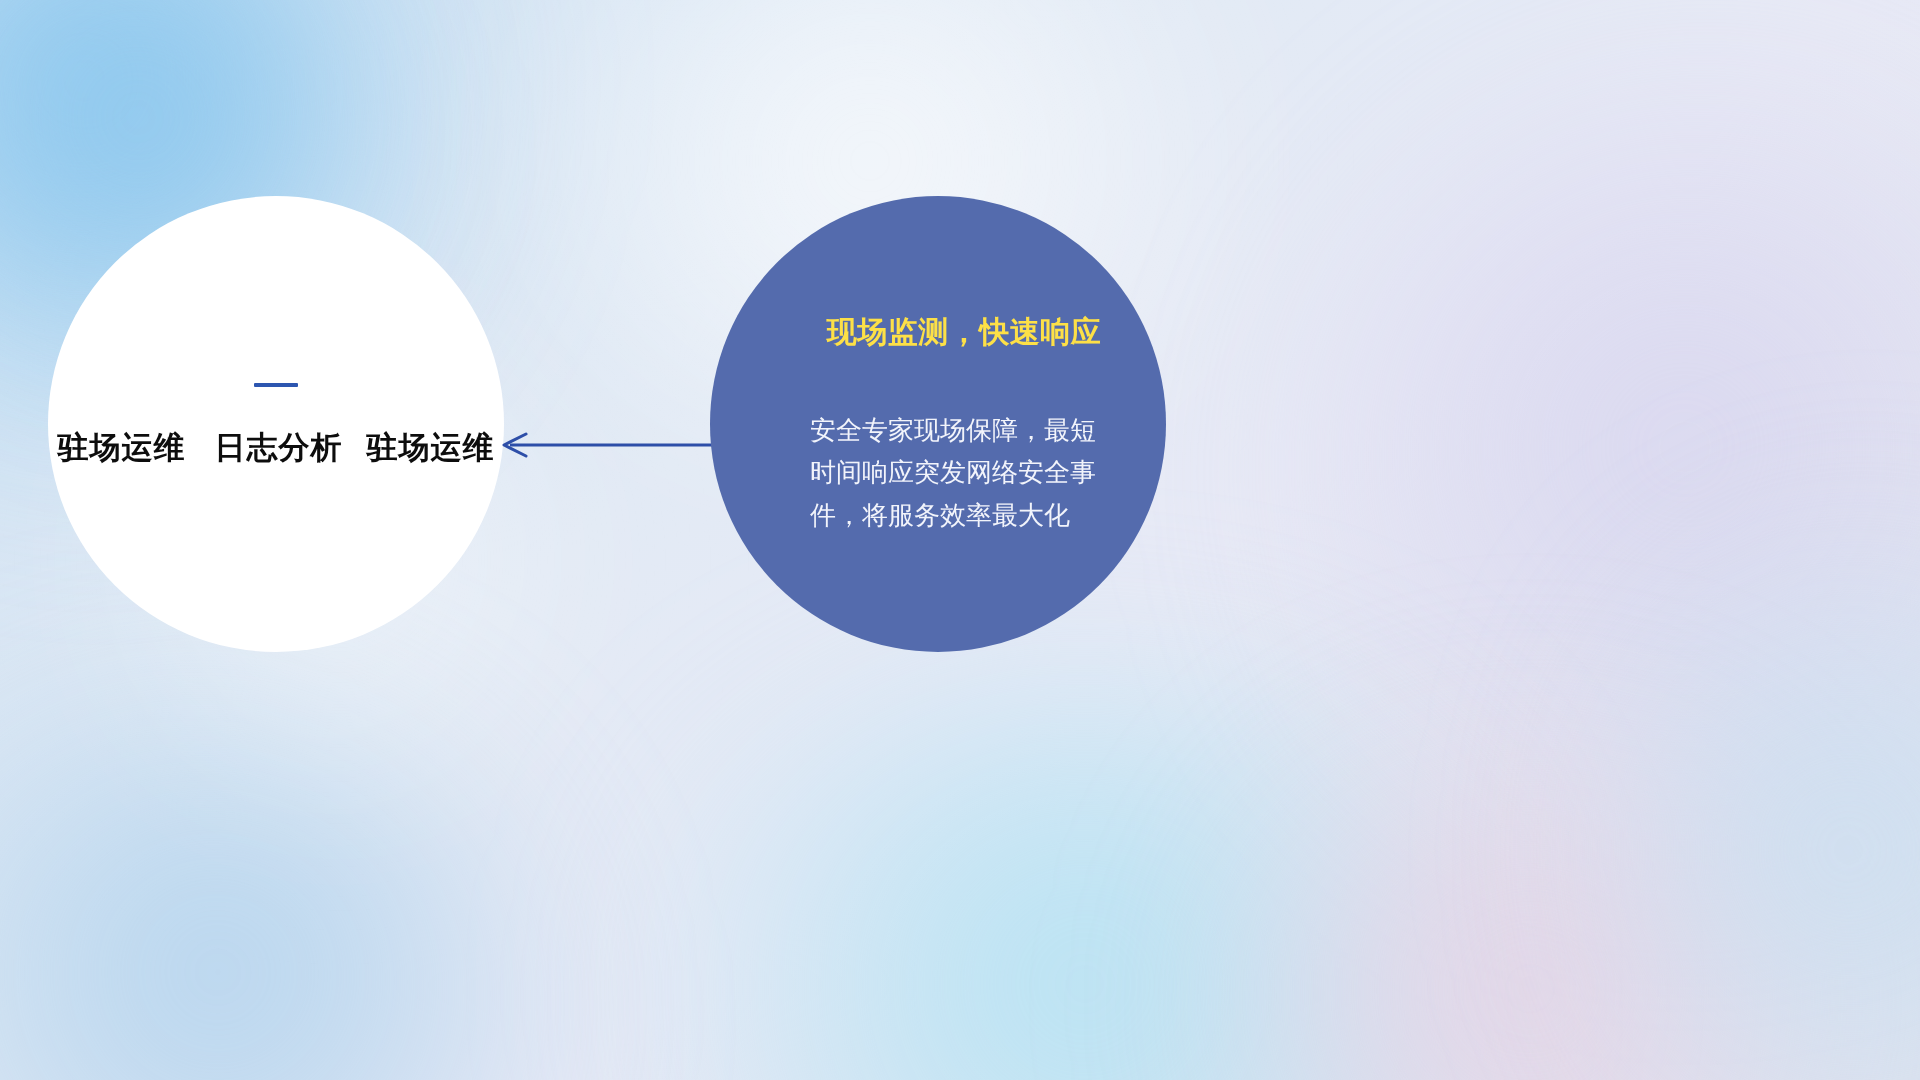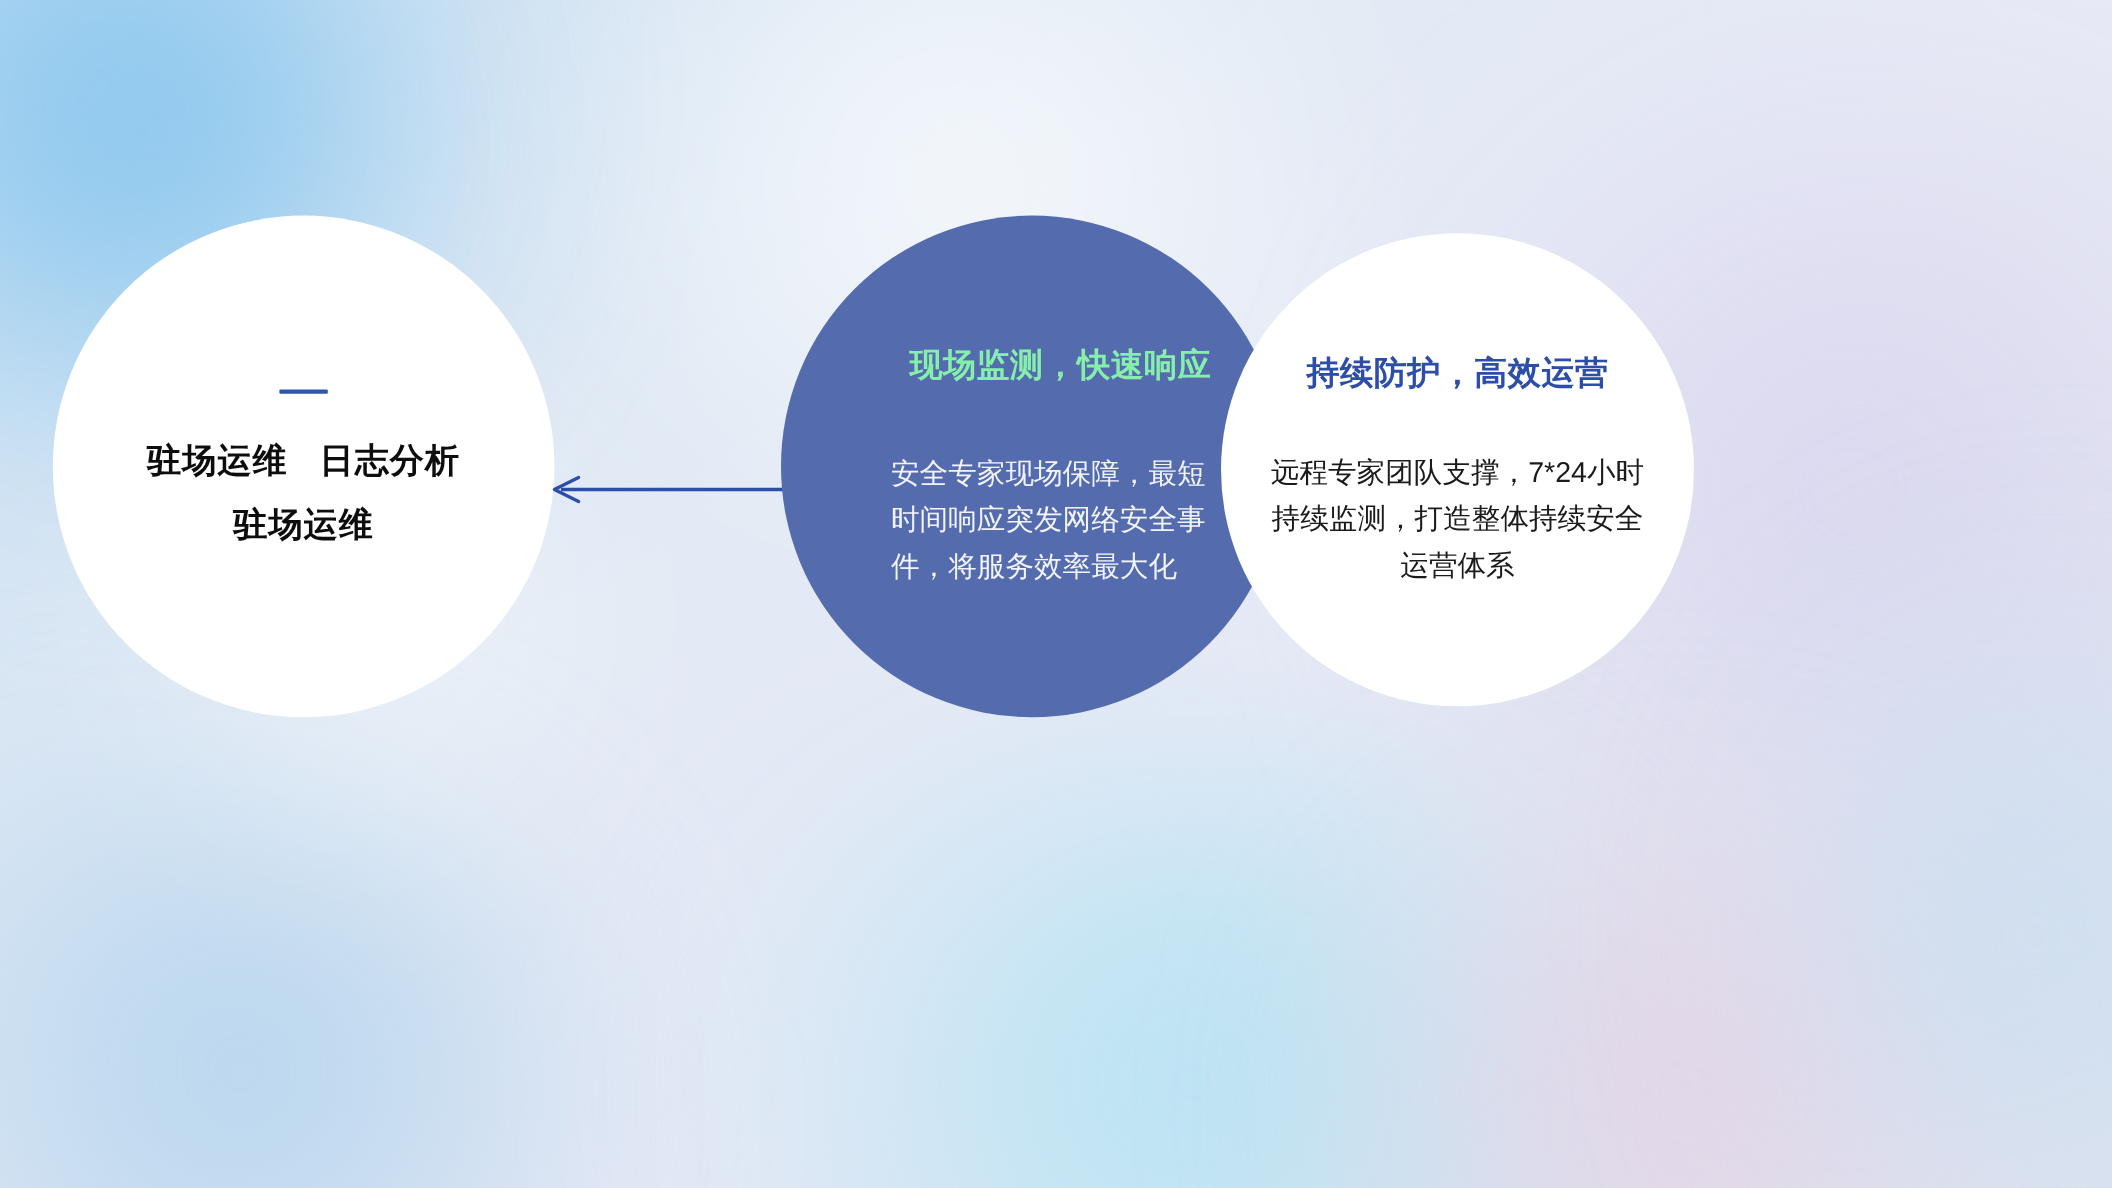--- a/index.html
+++ b/index.html
@@ -117,21 +117,21 @@
     z-index: 2;
   }
   .divider-dash {
     width: 44px;
     height: 4px;
     border-radius: 1px;
     margin-bottom: 44px;
   }
   .left-lines {
     display: flex;
-    flex-direction: column;
+    flex-direction: row;
     align-items: center;
     gap: 24px;
   }
   .left-line {
     font-size: 31px;
     font-weight: bold;
     color: #0d0d0d;
     letter-spacing: 1px;
     white-space: pre;
     line-height: 1.1;
@@ -142,21 +142,21 @@
     top: 196px;
     width: 456px;
     height: 456px;
     background: #546bad;
     z-index: 4;
     padding: 0 34px;
   }
   .blue-heading {
     font-size: 30px;
     font-weight: bold;
-    color: #86efac;
+    color: #fde047;
     letter-spacing: 0.5px;
     white-space: nowrap;
     margin-bottom: 56px;
     transform: translateX(26px);
   }
   .blue-body {
     font-size: 26px;
     line-height: 1.62;
     color: #f2f4fb;
     text-align: left;
@@ -216,18 +216,14 @@
       <div class="left-line">驻场运维   日志分析</div>
       <div class="left-line">驻场运维</div>
     </div>
   </div>
 
   <div class="circle circle-blue">
     <div class="blue-heading">现场监测，快速响应</div>
     <div class="blue-body">安全专家现场保障，最短时间响应突发网络安全事件，将服务效率最大化</div>
   </div>
 
-  <div class="circle circle-right">
-    <div class="right-heading">持续防护，高效运营</div>
-    <div class="right-body">远程专家团队支撑，7*24小时持续监测，打造整体持续安全运营体系</div>
-  </div>
 
 </div>
 
 </body></html>

